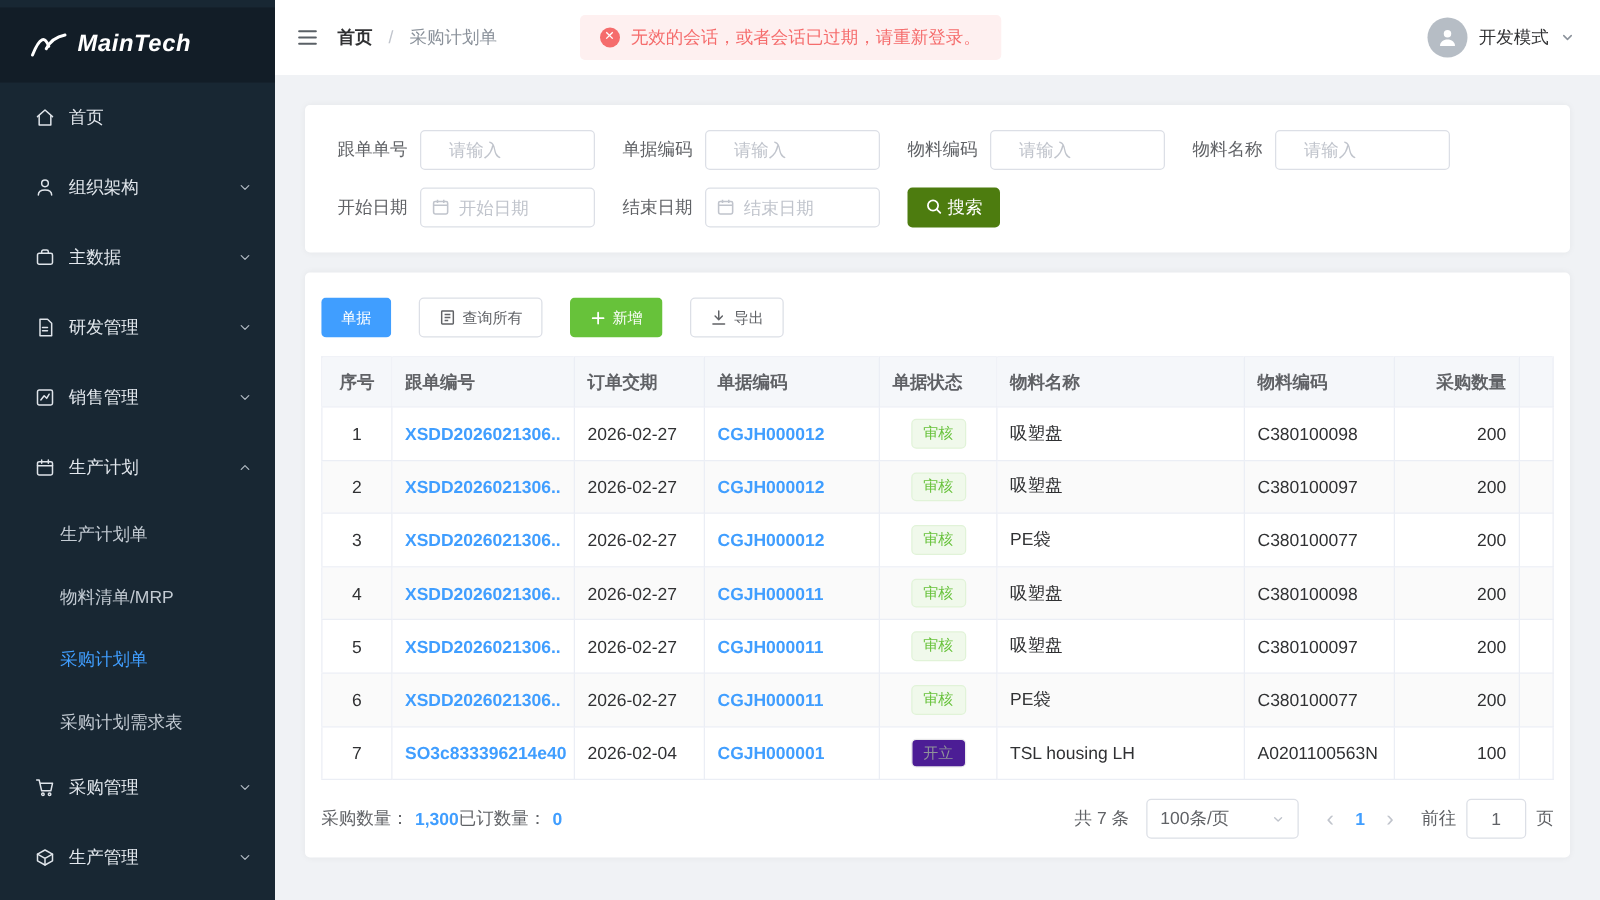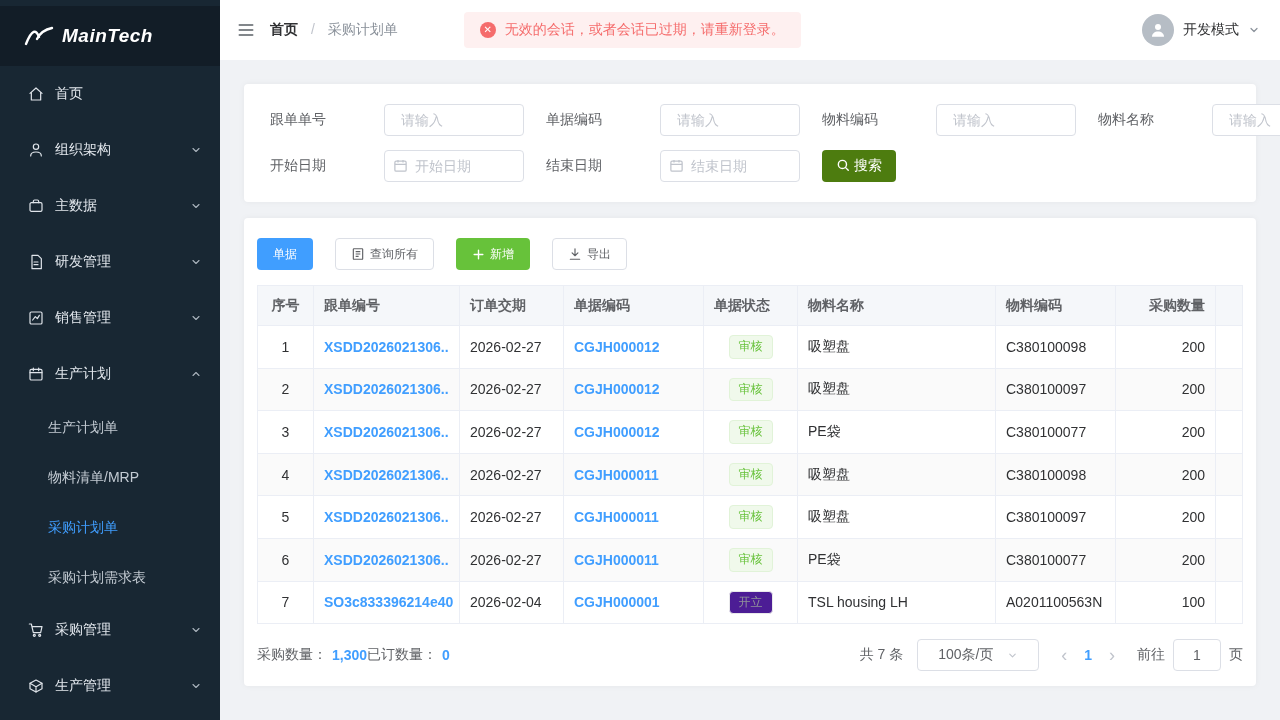--- a/index.html
+++ b/index.html
@@ -37,23 +37,23 @@
   .user { display: flex; align-items: center; gap: 9px; cursor: pointer; }
   .avatar { width: 32px; height: 32px; border-radius: 50%; background: #b6bdc5; display: inline-flex; align-items: center; justify-content: center; color: #fff; }
   .user .chev2 { color: #8a919a; display: inline-flex; }
 
   .content { padding: 24px; flex: 1; overflow: hidden; }
   .card { background: #fff; border-radius: 4px; box-shadow: 0 0 6px rgba(0,0,0,.05); }
 
   
   .filter-card { padding: 20px 14px 6px 14px; margin-bottom: 16px; }
   .filter-row { display: flex; align-items: center; margin-bottom: 14px; }
-  .f-group { display: flex; align-items: center; margin-right: 10px; gap: 48px; }
+  .f-group { display: flex; align-items: center; margin-right: 10px; }
   .f-group label { width: 68px; text-align: right; margin-right: 10px; color: #606266; white-space: nowrap; }
-  .f-input { width: 140px; height: 32px; border: 1px solid #dcdfe6; border-radius: 4px; padding: 0 16px; font-size: 14px; color: #701a75; outline: none; font-family: inherit; }
+  .f-input { width: 140px; height: 32px; border: 1px solid #dcdfe6; border-radius: 4px; padding: 0 22px; font-size: 14px; color: #701a75; outline: none; font-family: inherit; }
   ::placeholder { color: #c0c4cc; opacity: 1; }
   .date-wrap { position: relative; width: 140px; }
   .date-wrap .f-input { width: 100%; padding-left: 30px; }
   .date-wrap .cal-ic { position: absolute; left: 9px; top: 8px; color: #c0c4cc; pointer-events: none; }
   .search-btn { margin-left: 12px; height: 32px; padding: 0 14px; background: #4d7c0f; color: #fff; border: none; border-radius: 4px; font-size: 14px; display: inline-flex; align-items: center; gap: 4px; cursor: pointer; font-family: inherit; }
 
   
   .table-card { padding: 20px 13px 0 13px; }
   .toolbar { display: flex; margin-bottom: 15px; }
   .btn { height: 32px; border-radius: 4px; font-size: 12px; display: inline-flex; align-items: center; gap: 5px; padding: 0 15px; cursor: pointer; border: 1px solid transparent; font-family: inherit; }
@@ -72,21 +72,21 @@
   td.right, th.right { text-align: right; }
   a.link { color: #409eff; font-weight: bold; text-decoration: none; cursor: pointer; white-space: nowrap; }
   .badge { display: inline-block; padding: 3px 9px; border-radius: 4px; font-size: 12px; line-height: 1.3; white-space: nowrap; }
   .badge.success { color: #67c23a; background: #f0f9eb; border: 1px solid #e1f3d8; }
   .badge.info { color: #909399; background: #4c1d95; border: 1px solid #e9e9eb; }
 
   
   .table-footer { display: flex; align-items: center; height: 62px; color: #606266; }
   .num-blue { color: #409eff; font-weight: bold; margin-left: 5px; }
   .ml24 { }
-  .page-size { width: 122px; height: 32px; border: 1px solid #dcdfe6; border-radius: 4px; display: inline-flex; align-items: center; justify-content: space-between; padding: 0 20px; margin: 0 14px; color: #606266; cursor: pointer; }
+  .page-size { width: 122px; height: 32px; border: 1px solid #dcdfe6; border-radius: 4px; display: inline-flex; align-items: center; justify-content: space-between; padding: 0 10px; margin: 0 14px; color: #606266; cursor: pointer; }
   .page-size .chev2 { color: #c0c4cc; display: inline-flex; }
   .pg-arrow { color: #c0c4cc; font-size: 18px; padding: 0 8px; cursor: pointer; user-select: none; }
   .pg-current { color: #409eff; font-weight: bold; padding: 0 9px; cursor: pointer; }
   .goto-label { margin: 0 8px 0 14px; }
   .goto-input { width: 48px; height: 32px; border: 1px solid #dcdfe6; border-radius: 4px; text-align: center; font-size: 14px; color: #606266; outline: none; font-family: inherit; }
   .goto-suffix { margin-left: 8px; }
 </style>
 </head>
 <body>
 

